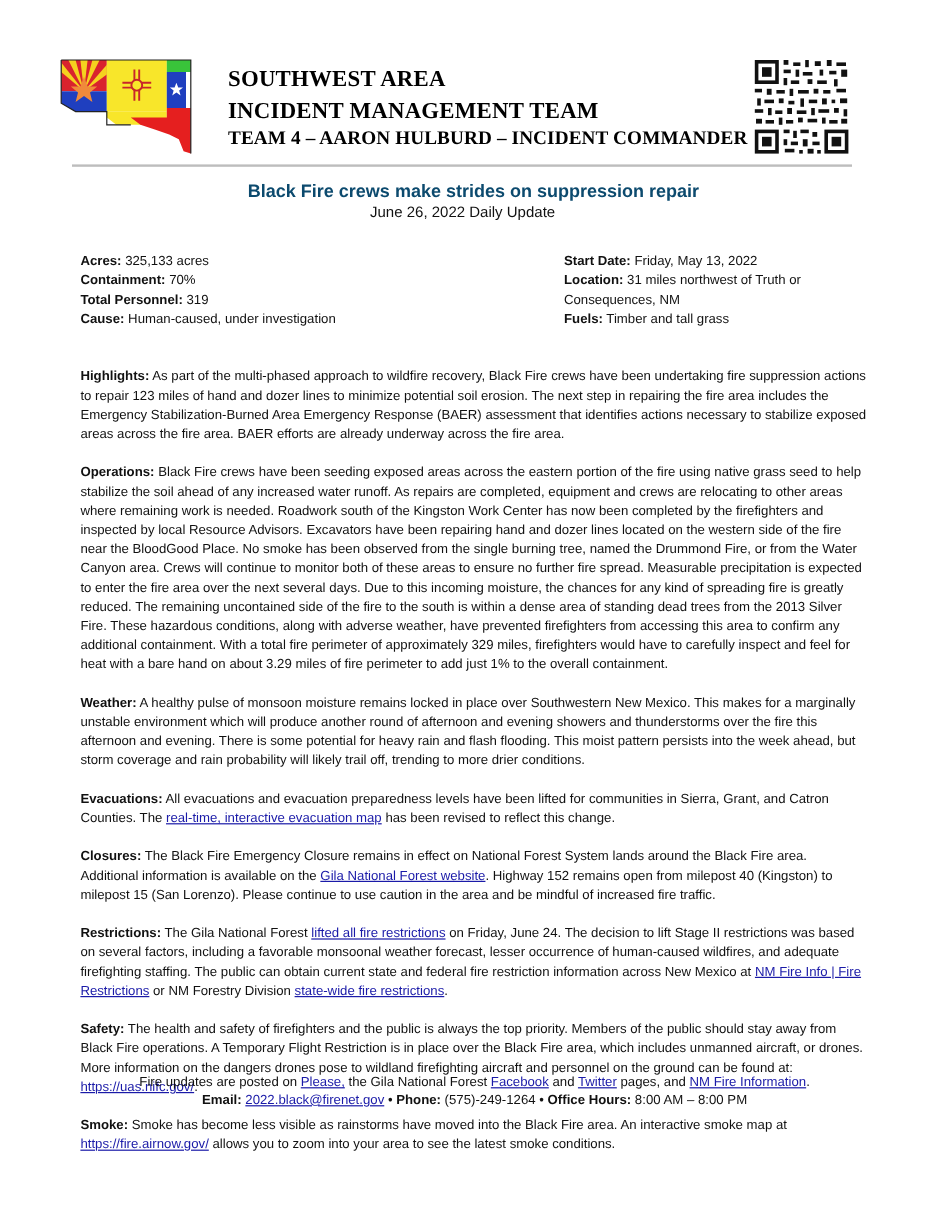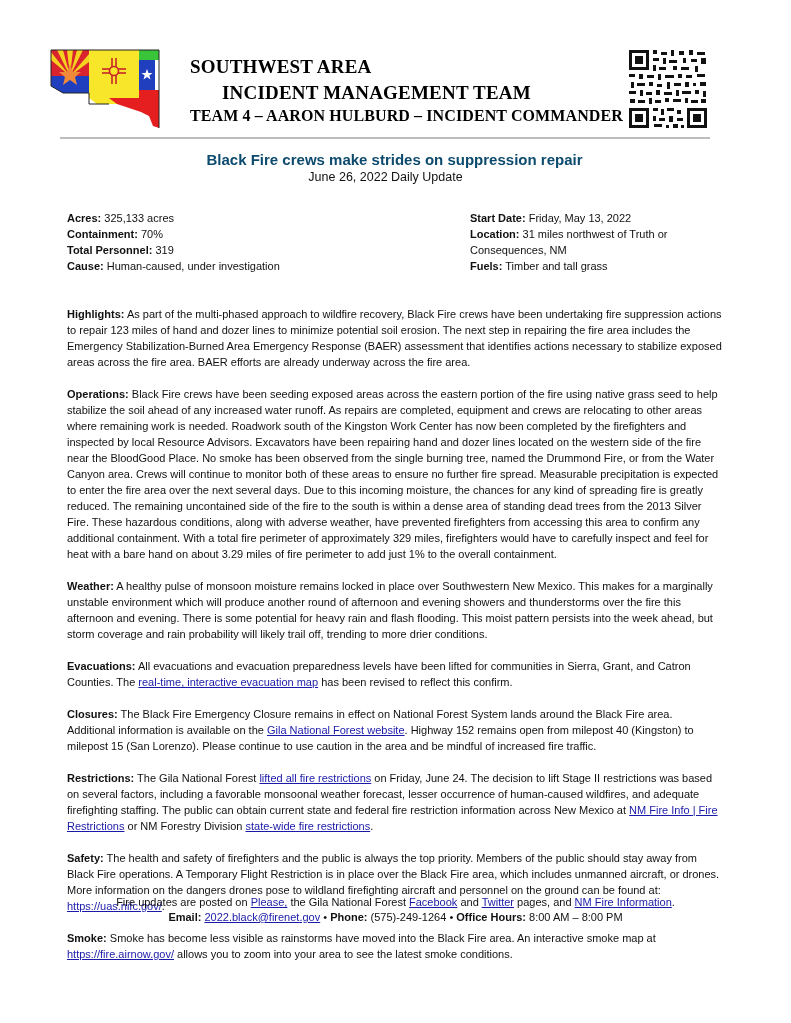--- a/index.html
+++ b/index.html
@@ -3,21 +3,21 @@
 <meta charset="utf-8">
 <style>
   html, body { margin: 0; padding: 0; background: #ffffff; }
   body { width: 791px; height: 1023px; position: relative; overflow: hidden; font-family: "Liberation Sans", sans-serif; color: #111; }
   .page { position: absolute; left: 0; top: 0; width: 791px; height: 1023px; }
 
   
   .logo { position: absolute; left: 49px; top: 48px; width: 118px; height: 82px; }
   .org-title { position: absolute; left: 190px; top: 55px; font-family: "Liberation Serif", serif; font-weight: 700; color: #000000; }
   .org-line1 { font-size: 19px; line-height: 24px; letter-spacing: 0.2px; }
-  .org-line2 { font-size: 19px; line-height: 27px; letter-spacing: 0.2px; margin-left: 32px; }
+  .org-line2 { font-size: 19px; line-height: 27px; letter-spacing: 0.2px; }
   .org-line3 { font-size: 16px; line-height: 16px; margin-top: 2px; letter-spacing: 0.1px; }
   .qr { position: absolute; left: 627px; top: 48px; width: 82px; height: 82px; }
   .header-rule { position: absolute; left: 60px; top: 137px; width: 650px; height: 2px; background: #bdbdbd; }
 
   
   .headline { position: absolute; left: 0; width: 791px; top: 151px; text-align: center; font-family: "Liberation Sans", sans-serif; font-weight: 700; font-size: 15px; color: #0c4a6e; }
   .headline span { position: relative; left: -1px; }
   .subhead { position: absolute; left: 0; width: 791px; top: 170px; text-align: center; font-size: 12.5px; color: #111; }
   .subhead span { position: relative; left: -10px; }
 
@@ -176,21 +176,21 @@
     <div class="fact"><b>Fuels:</b><span> Timber and tall grass</span></div>
   </div>
 
   <div class="body">
     <p class="para"><b>Highlights:</b><span> As part of the multi-phased approach to wildfire recovery, Black Fire crews have been undertaking fire suppression actions to repair 123 miles of hand and dozer lines to minimize potential soil erosion. The next step in repairing the fire area includes the Emergency Stabilization-Burned Area Emergency Response (BAER) assessment that identifies actions necessary to stabilize exposed areas across the fire area. BAER efforts are already underway across the fire area.</span></p>
 
     <p class="para"><b>Operations:</b><span> Black Fire crews have been seeding exposed areas across the eastern portion of the fire using native grass seed to help stabilize the soil ahead of any increased water runoff. As repairs are completed, equipment and crews are relocating to other areas where remaining work is needed. Roadwork south of the Kingston Work Center has now been completed by the firefighters and inspected by local Resource Advisors. Excavators have been repairing hand and dozer lines located on the western side of the fire near the BloodGood Place. No smoke has been observed from the single burning tree, named the Drummond Fire, or from the Water Canyon area. Crews will continue to monitor both of these areas to ensure no further fire spread. Measurable precipitation is expected to enter the fire area over the next several days. Due to this incoming moisture, the chances for any kind of spreading fire is greatly reduced. The remaining uncontained side of the fire to the south is within a dense area of standing dead trees from the 2013 Silver Fire. These hazardous conditions, along with adverse weather, have prevented firefighters from accessing this area to confirm any additional containment. With a total fire perimeter of approximately 329 miles, firefighters would have to carefully inspect and feel for heat with a bare hand on about 3.29 miles of fire perimeter to add just 1% to the overall containment.</span></p>
 
     <p class="para"><b>Weather:</b><span> A healthy pulse of monsoon moisture remains locked in place over Southwestern New Mexico. This makes for a marginally unstable environment which will produce another round of afternoon and evening showers and thunderstorms over the fire this afternoon and evening. There is some potential for heavy rain and flash flooding. This moist pattern persists into the week ahead, but storm coverage and rain probability will likely trail off, trending to more drier conditions.</span></p>
 
-    <p class="para"><b>Evacuations:</b><span> All evacuations and evacuation preparedness levels have been lifted for communities in Sierra, Grant, and Catron Counties. The </span><a class="link" href="#">real-time, interactive evacuation map</a><span> has been revised to reflect this confirm.</span></p>
+    <p class="para"><b>Evacuations:</b><span> All evacuations and evacuation preparedness levels have been lifted for communities in Sierra, Grant, and Catron Counties. The </span><a class="link" href="#">real-time, interactive evacuation map</a><span> has been revised to reflect this change.</span></p>
 
     <p class="para"><b>Closures:</b><span> The Black Fire Emergency Closure remains in effect on National Forest System lands around the Black Fire area. Additional information is available on the </span><a class="link" href="#">Gila National Forest website</a><span>. Highway 152 remains open from milepost 40 (Kingston) to milepost 15 (San Lorenzo). Please continue to use caution in the area and be mindful of increased fire traffic.</span></p>
 
     <p class="para"><b>Restrictions:</b><span> The Gila National Forest </span><a class="link" href="#">lifted all fire restrictions</a><span> on Friday, June 24. The decision to lift Stage II restrictions was based on several factors, including a favorable monsoonal weather forecast, lesser occurrence of human-caused wildfires, and adequate firefighting staffing. The public can obtain current state and federal fire restriction information across New Mexico at </span><a class="link" href="#">NM Fire Info | Fire Restrictions</a><span> or NM Forestry Division </span><a class="link" href="#">state-wide fire restrictions</a><span>.</span></p>
 
     <p class="para"><b>Safety:</b><span> The health and safety of firefighters and the public is always the top priority. Members of the public should stay away from Black Fire operations. A Temporary Flight Restriction is in place over the Black Fire area, which includes unmanned aircraft, or drones. More information on the dangers drones pose to wildland firefighting aircraft and personnel on the ground can be found at: </span><a class="link" href="#">https://uas.nifc.gov/</a><span>.</span></p>
 
     <p class="para"><b>Smoke:</b><span> Smoke has become less visible as rainstorms have moved into the Black Fire area. An interactive smoke map at </span><a class="link" href="#">https://fire.airnow.gov/</a><span> allows you to zoom into your area to see the latest smoke conditions.</span></p>
   </div>
 

